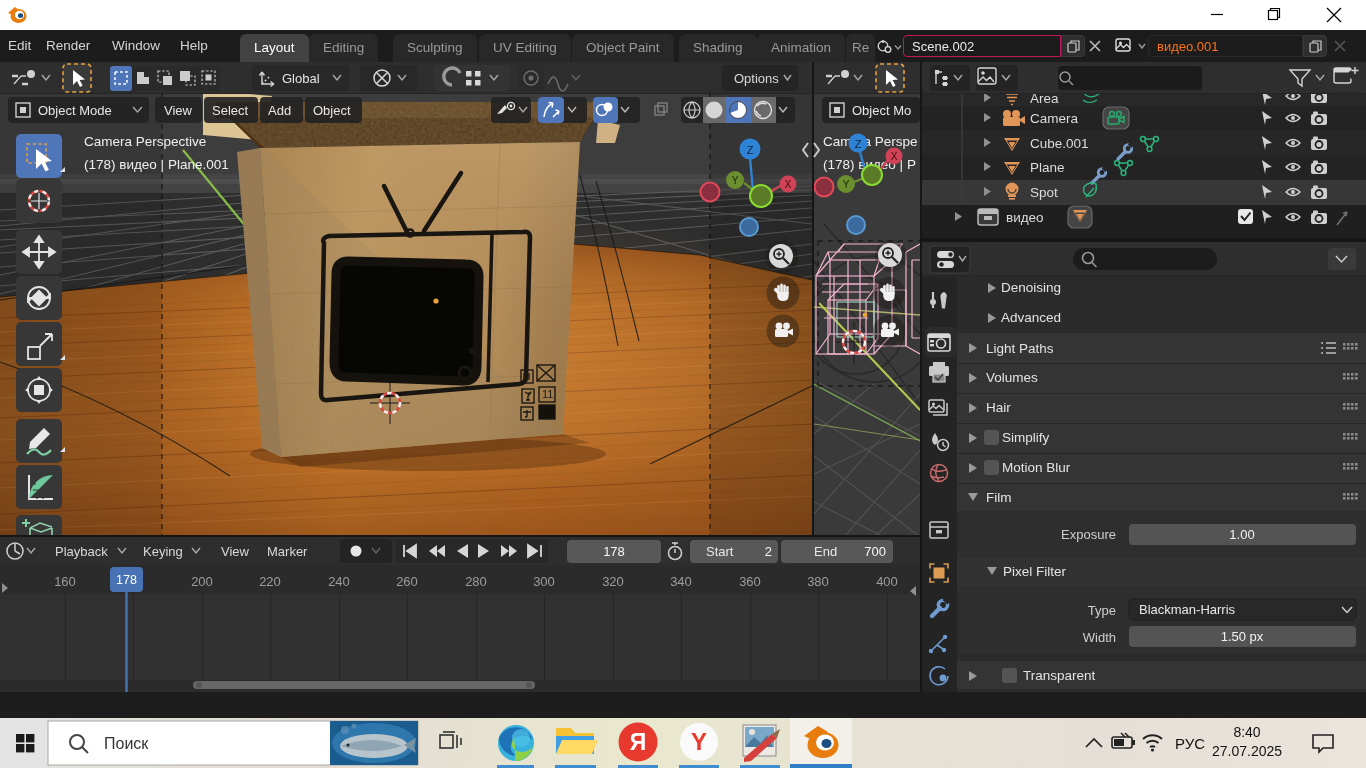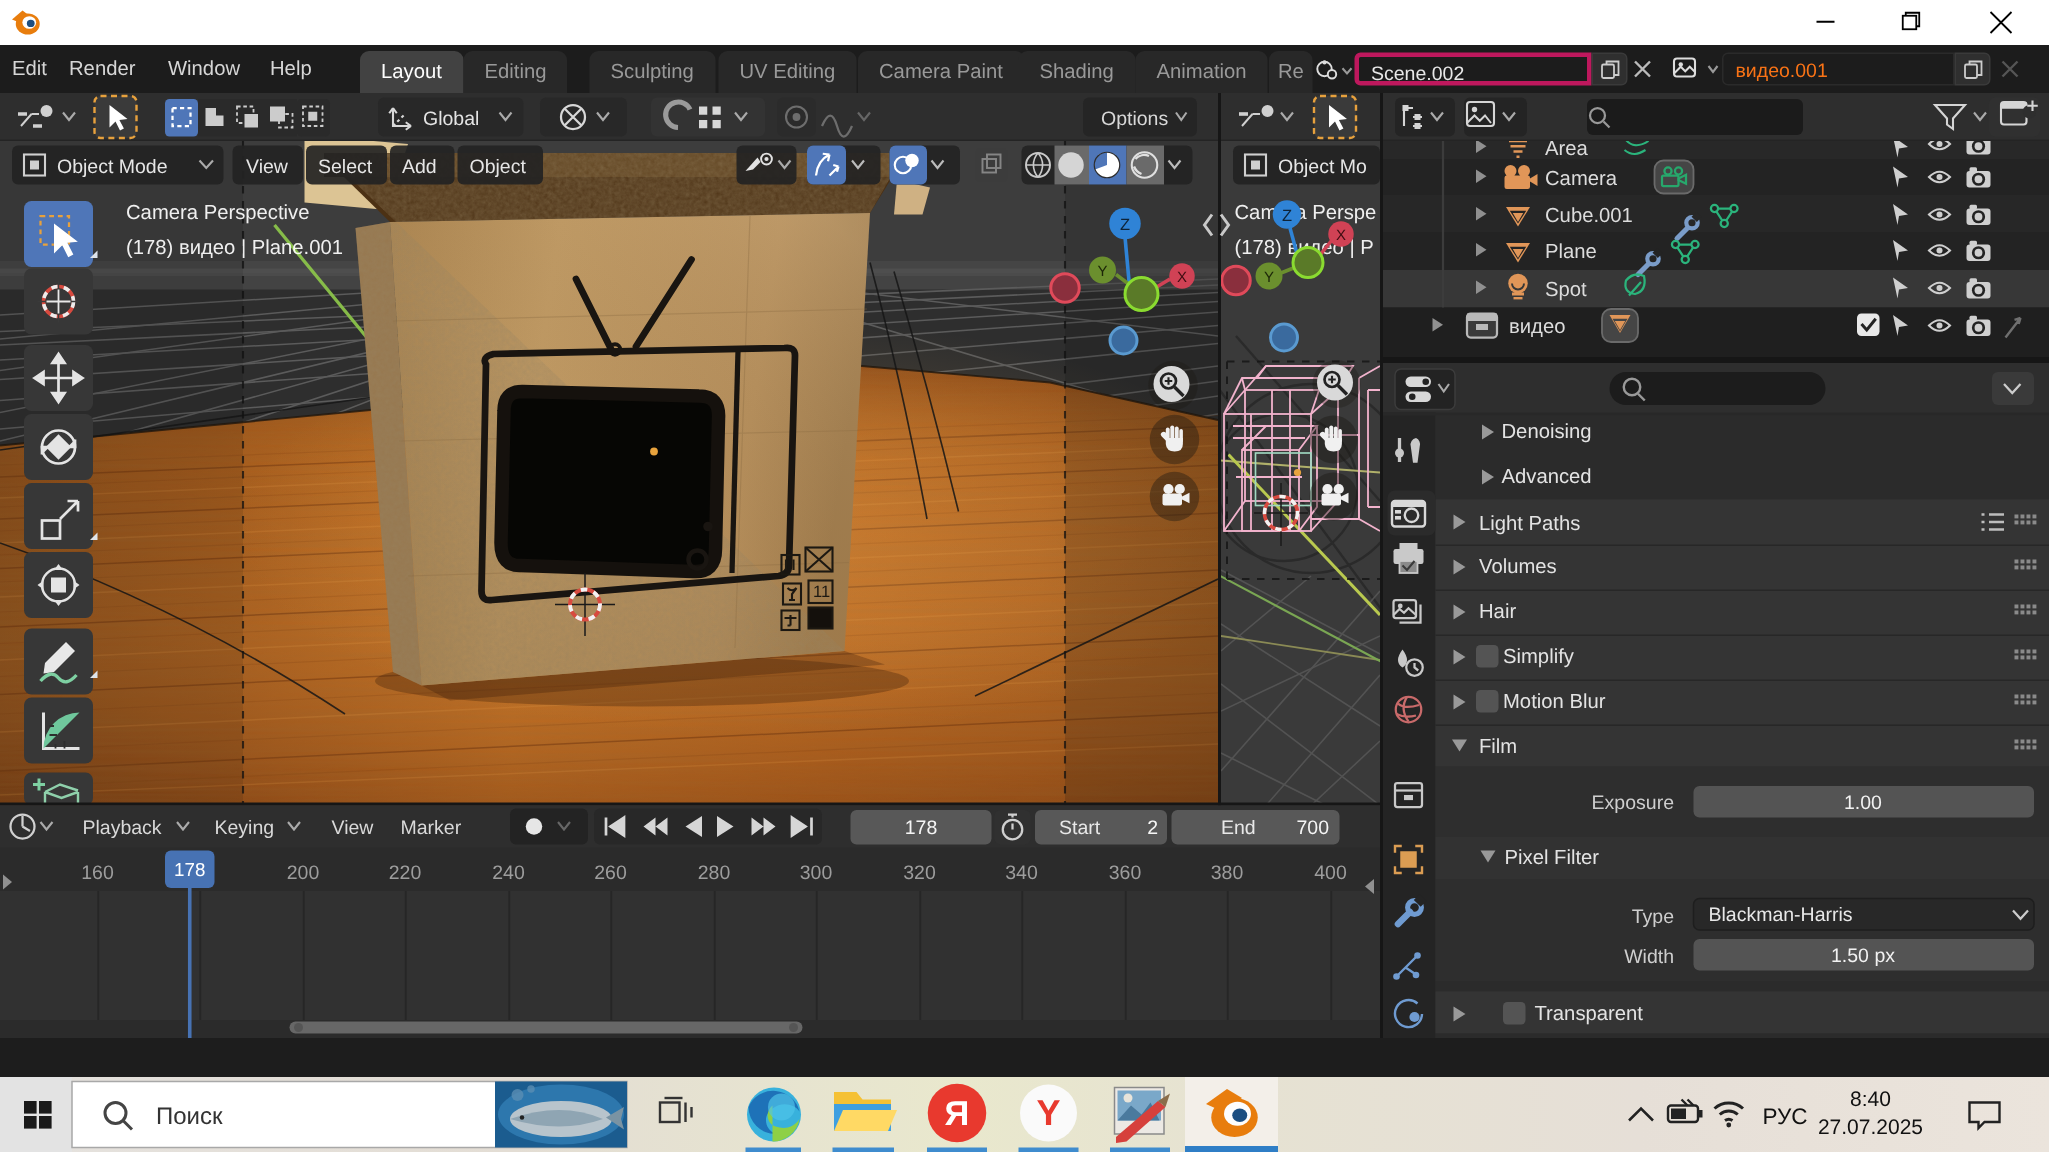--- a/index.html
+++ b/index.html
@@ -47,32 +47,32 @@
   </div>
   <div class="abs" id="topbar">
     <span class="menuitem" style="left:8px">Edit</span>
     <span class="menuitem" style="left:46px">Render</span>
     <span class="menuitem" style="left:112px">Window</span>
     <span class="menuitem" style="left:180px">Help</span>
     <span class="wstab active" style="left:240px">Layout</span>
     <span class="wstab" style="left:309px">Editing</span>
     <span class="wstab" style="left:393px">Sculpting</span>
     <span class="wstab" style="left:479px">UV Editing</span>
-    <span class="wstab" style="left:572px">Camera Paint</span>
+    <span class="wstab" style="left:572px">Object Paint</span>
     <span class="wstab" style="left:679px">Shading</span>
     <span class="wstab" style="left:757px">Animation</span>
     <span class="wstab" style="left:846px;padding:0 6px;">Re</span>
 
     <svg class="abs" style="left:875px;top:7px" width="28" height="20" viewBox="0 0 28 20">
       <circle cx="8" cy="9" r="4.8" fill="none" stroke="#ddd" stroke-width="1.3"></circle>
       <circle cx="13" cy="12.5" r="2.8" fill="#1c1c1c" stroke="#ddd" stroke-width="1.3"></circle>
       <circle cx="8" cy="4.6" r="1.4" fill="#ddd"></circle>
       <path d="M20 8.5 l3 3.5 l3 -3.5" stroke="#999" stroke-width="1.4" fill="none"></path>
     </svg>
-    <div class="abs" style="left:903px;top:5px;width:158px;height:22px;background:#1c1c1c;border:3px solid #be185d;border-radius:4px 0 0 4px;color:#e8e8e8;font-size:13px;padding:3px 0 0 8px;">Scene.002</div>
+    <div class="abs" style="left:903px;top:5px;width:158px;height:22px;background:#1c1c1c;border:1px solid #be185d;border-radius:4px 0 0 4px;color:#e8e8e8;font-size:13px;padding:3px 0 0 8px;">Scene.002</div>
     <div class="abs" style="left:1061px;top:5px;width:24px;height:22px;background:#2f2f2f;border:1px solid #3a3a3a;border-radius:0 4px 4px 0;">
       <svg width="22" height="20" viewBox="0 0 22 20">
           <rect x="6" y="7" width="8" height="9" rx="1" fill="none" stroke="#ccc" stroke-width="1.2"></rect>
           <path d="M9 7 v-2 h8 v9 h-3" fill="none" stroke="#ccc" stroke-width="1.2"></path>
         </svg>
     </div>
     <svg class="abs" style="left:1088px;top:9px" width="14" height="14" viewBox="0 0 14 14">
         <path d="M2 2 l10 10 M12 2 l-10 10" stroke="#bbb" stroke-width="1.6"></path>
       </svg>
 

